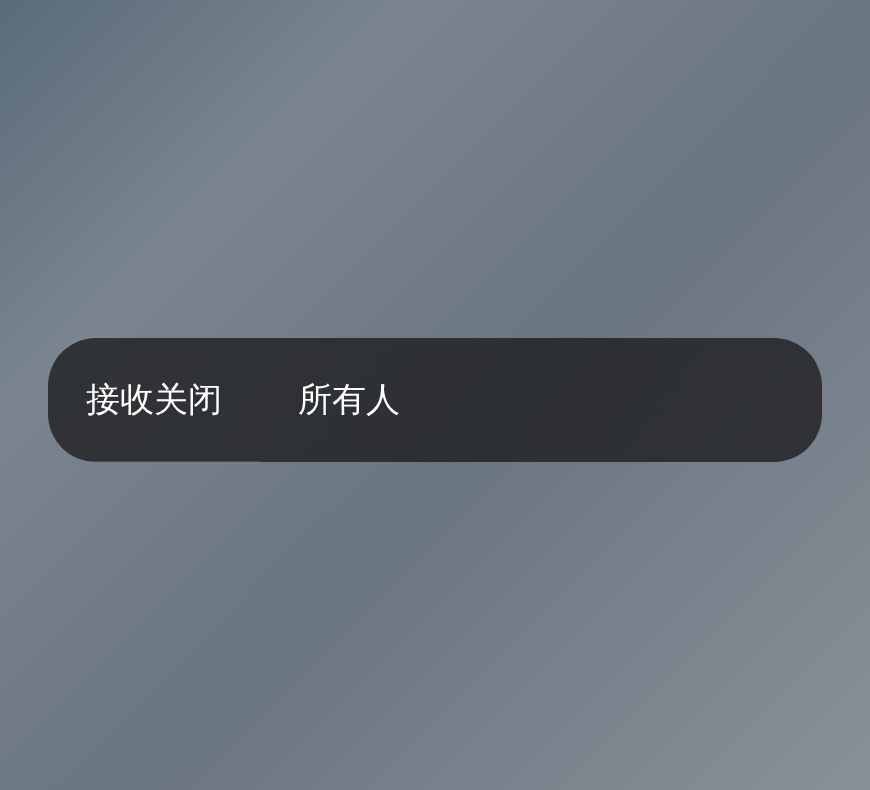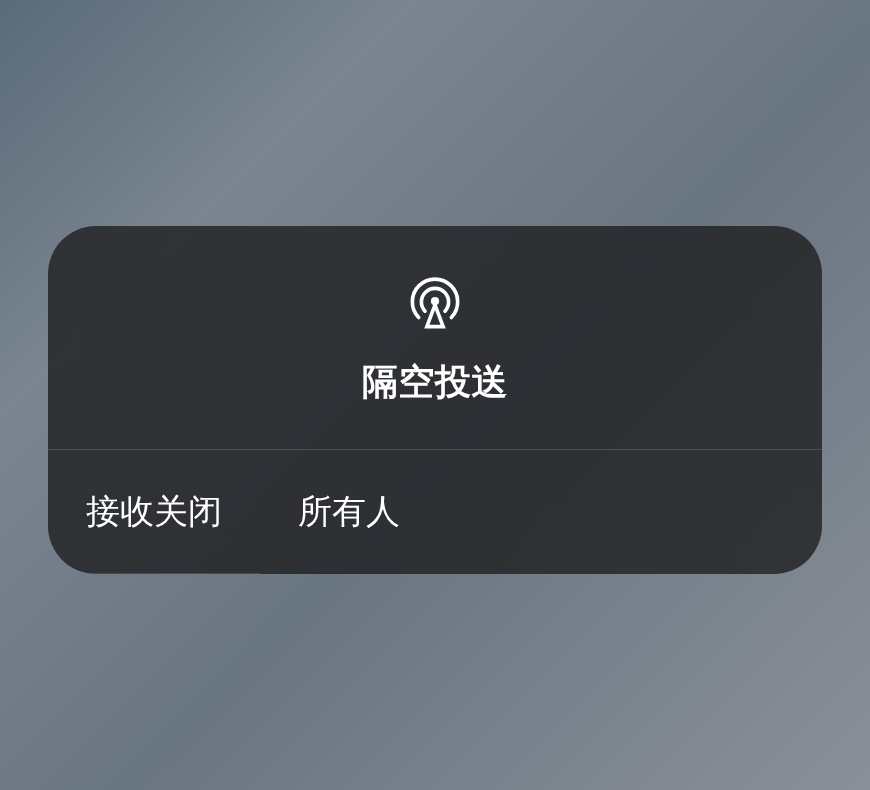--- a/index.html
+++ b/index.html
@@ -85,31 +85,20 @@
     }
     
     .option.selected .check-icon {
       display: block;
     }
   </style>
 </head>
 <body>
 
 <div class="panel">
-  <div class="header">
-    <span class="icon-wrap">
-      <svg class="airdrop-icon" viewBox="0 0 64 64" fill="none" stroke="#fff" stroke-width="4" stroke-linecap="round">
-        <circle cx="32" cy="30" r="4.5" fill="#fff" stroke="none"></circle>
-        <path d="M 21 41 A 15 15 0 1 1 43 41"></path>
-        <path d="M 14 48 A 25 25 0 1 1 50 48"></path>
-        <path d="M 32 34 L 23 58 L 41 58 Z" fill="none"></path>
-      </svg>
-    </span>
-    <div class="title">隔空投送</div>
-  </div>
   <div class="options">
     <div class="option">
       <span class="option-label">接收关闭</span>
       <span>
         
       </span>
     </div>
     <div class="option">
       <span class="option-label">所有人</span>
       <span>

